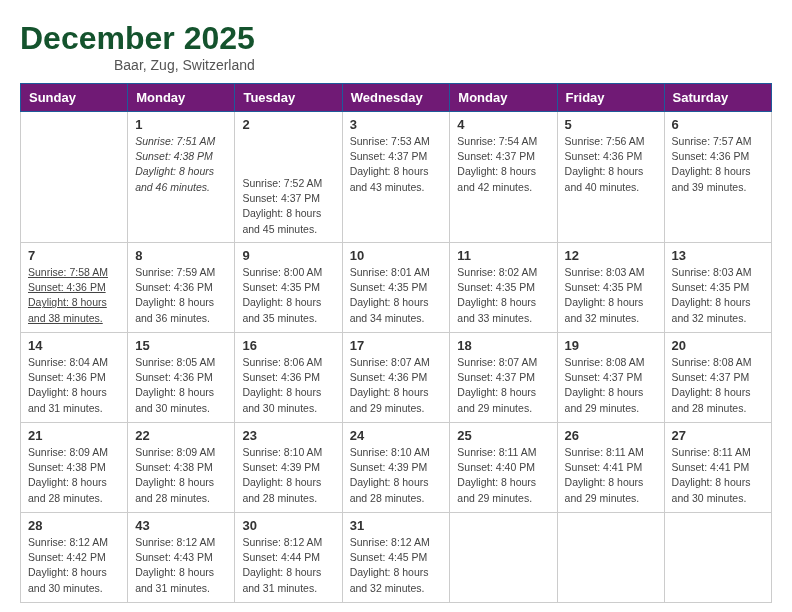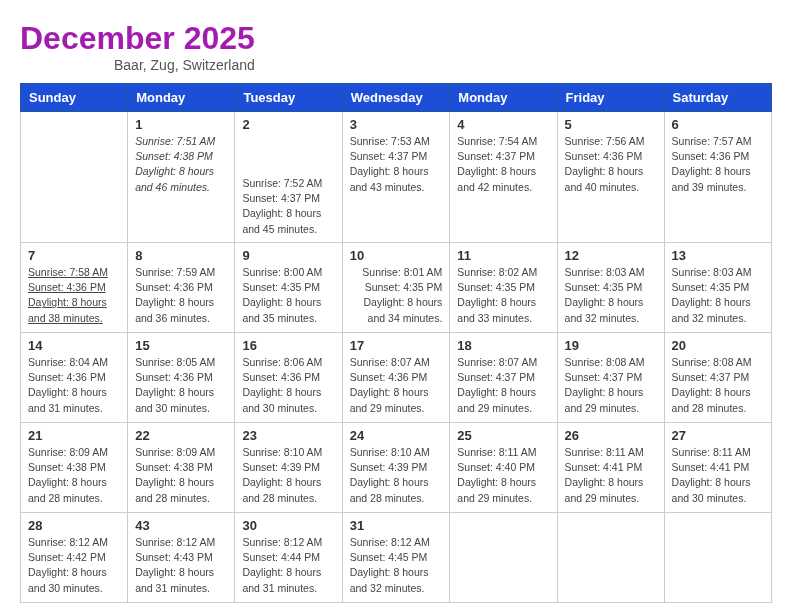--- a/index.html
+++ b/index.html
@@ -24,33 +24,33 @@
     .logo-row {
       display: flex;
       align-items: center;
     }
     .title-area {
       text-align: right;
     }
     .month-title {
       font-size: 32px;
       font-weight: bold;
-      color: #a21caf;
+      color: #14532d;
     }
     .subtitle {
       font-size: 14px;
       color: #555;
     }
     .calendar {
       width: 100%;
       border-collapse: collapse;
       border: 1px solid #ccc;
     }
     .calendar th {
-      background-color: #1d4ed8;
+      background-color: #701a75;
       color: #fff;
       text-align: left;
       padding: 6px 8px;
       font-size: 13px;
       border: 1px solid #1e5a9a;
     }
     .calendar td {
       vertical-align: top;
       padding: 5px 7px;
       border: 1px solid #ccc;
@@ -162,21 +162,21 @@
         </td>
         <td>
           <span class="day-number">9</span>
           <div class="day-info" style="white-space: pre-line;">Sunrise: 8:00 AM
 Sunset: 4:35 PM
 Daylight: 8 hours
 and 35 minutes.</div>
         </td>
         <td>
           <span class="day-number">10</span>
-          <div class="day-info" style="white-space: pre-line; text-align: right;">Sunrise: 8:01 AM
+          <div class="day-info" style="white-space: pre-line;">Sunrise: 8:01 AM
 Sunset: 4:35 PM
 Daylight: 8 hours
 and 34 minutes.</div>
         </td>
         <td>
           <span class="day-number">11</span>
           <div class="day-info" style="white-space: pre-line;">Sunrise: 8:02 AM
 Sunset: 4:35 PM
 Daylight: 8 hours
 and 33 minutes.</div>

